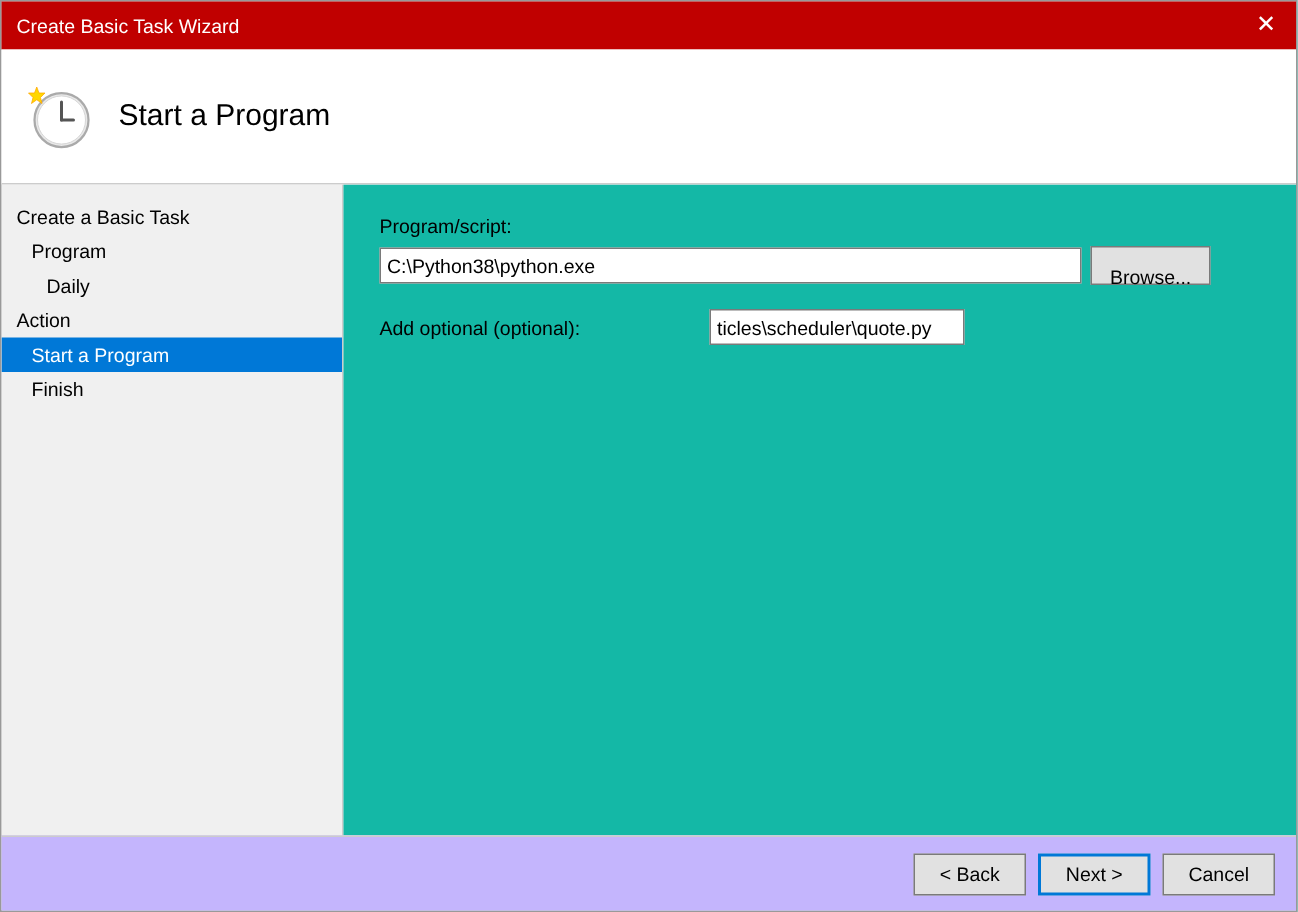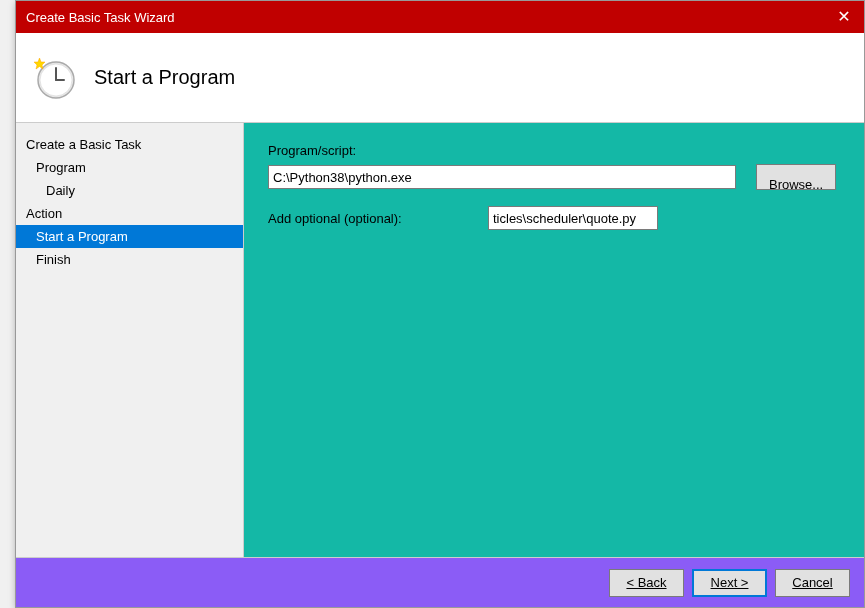--- a/index.html
+++ b/index.html
@@ -15,21 +15,20 @@
     }
 
     .dialog {
       width: 865px;
       height: 608px;
       background: #f0f0f0;
       border: 1px solid #999;
       display: flex;
       flex-direction: column;
       box-shadow: 2px 2px 8px rgba(0,0,0,0.4);
-      margin-left: 15px;
     }
 
     
     .title-bar {
       background: #c00000;
       color: white;
       padding: 6px 10px;
       display: flex;
       align-items: center;
       justify-content: space-between;
@@ -129,21 +128,21 @@
       font-size: 13px;
       color: #000;
       margin-bottom: 6px;
     }
     .program-script-group {
       margin-bottom: 16px;
     }
     .program-script-row {
       display: flex;
       align-items: center;
-      gap: 20px;
+      gap: 6px;
     }
     .text-input {
       height: 24px;
       border: 1px solid #7a7a7a;
       background: white;
       padding: 2px 4px;
       font-size: 13px;
       font-family: inherit;
       outline: none;
     }
@@ -161,30 +160,29 @@
       padding: 12px 12px;
       border: 1px solid #7a7a7a;
       background: #e1e1e1;
       font-size: 13px;
       font-family: inherit;
       cursor: pointer;
     }
 
     
     .dialog-footer {
-      background: #8b5cf6;
+      background: #c4b5fd;
       border-top: 1px solid #ccc;
       padding: 10px 14px;
       display: flex;
       justify-content: flex-end;
       gap: 8px;
       flex-shrink: 0;
       height: 50px;
       align-items: center;
-      text-decoration: underline;
     }
     .footer-btn {
       height: 28px;
       min-width: 75px;
       padding: 0 12px;
       border: 1px solid #7a7a7a;
       background: #e1e1e1;
       font-size: 13px;
       font-family: inherit;
       cursor: pointer;

